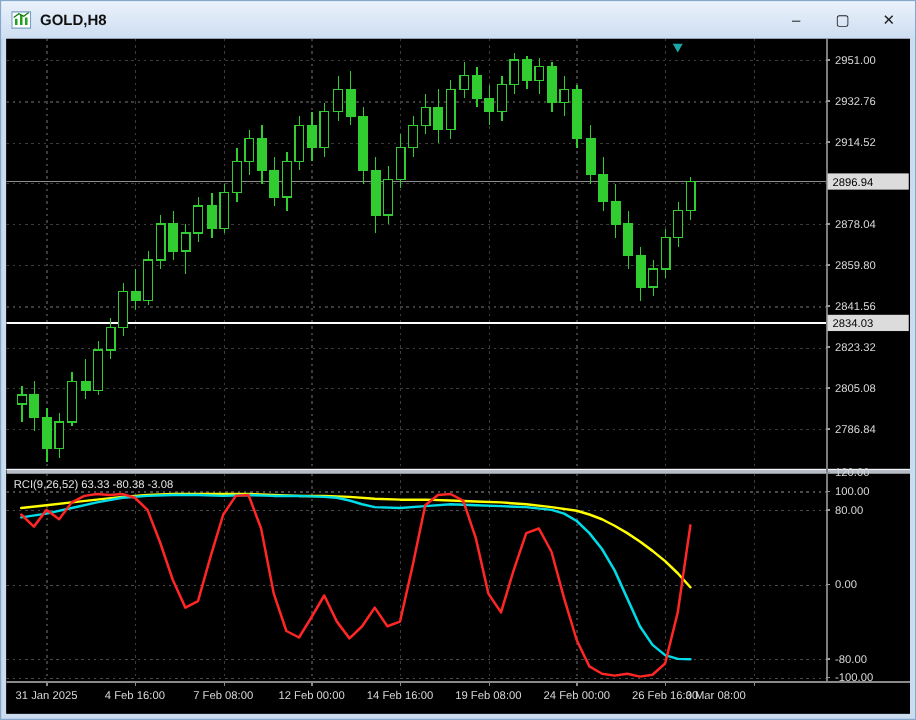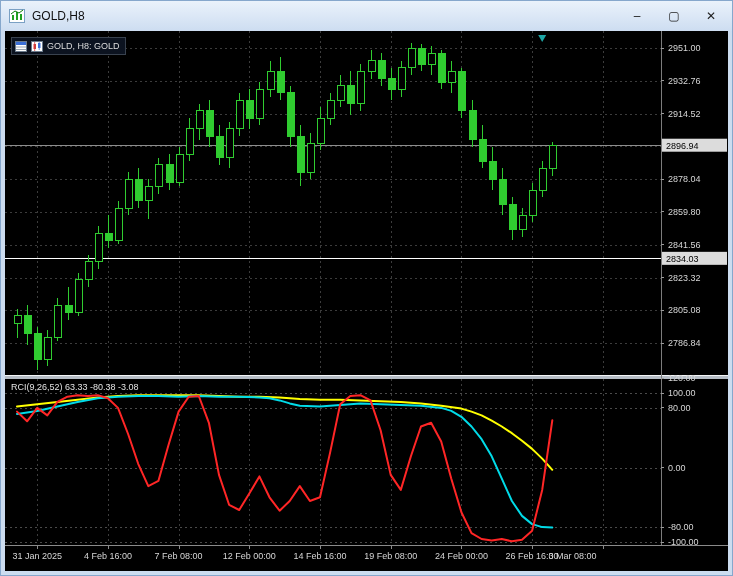--- a/index.html
+++ b/index.html
@@ -11,21 +11,21 @@
     display:flex; flex-direction:column;
     position:relative;
   }
   .titlebar {
     height:30px; flex:0 0 30px;
     display:flex; align-items:center;
     padding:0 6px 0 8px; gap:7px;
     background:linear-gradient(#eaf2fb,#cdddf1);
   }
   .app-icon { width:16px; height:16px; display:block; }
-  .title { font-size:12px; color:#101010; }
+  .title { font-size:12px; color:#101010;font-weight:bold; }
   .tb-spacer { flex:1; }
   .tb-btn {
     width:30px; height:22px;
     display:flex; align-items:center; justify-content:center;
     font-size:12px; color:#1c1c1c; cursor:default;
   }
   .client {
     position:relative;
     margin:0 4px 4px 4px;
     width:723px; height:540px;
@@ -279,30 +279,14 @@
           <rect x="657" y="107.71069199999991" width="65" height="13" fill="#dcdcdc"></rect>
           <text x="661" y="117.71069199999991" fill="#000000" font-size="9" text-anchor="start">2896.94</text>
         </g>
         <g>
           <rect x="657" y="220.83545399999963" width="65" height="13" fill="#dcdcdc"></rect>
           <text x="661" y="230.83545399999963" fill="#000000" font-size="9" text-anchor="start">2834.03</text>
         </g>
         <polygon points="533.1999999999999,4 541.1999999999999,4 537.1999999999999,11" fill="#1ea6a6"></polygon>
       </svg>
 
-    <div class="legend">
-      <svg class="mini" viewBox="0 0 12 11">
-        <rect x="0.5" y="0.5" width="11" height="10" fill="#ffffff" stroke="#6b7b8c"></rect>
-        <rect x="1" y="1" width="10" height="3" fill="#3a6fd8"></rect>
-        <line x1="1" y1="6" x2="11" y2="6" stroke="#9aa6b2"></line>
-        <line x1="1" y1="8.5" x2="11" y2="8.5" stroke="#9aa6b2"></line>
-      </svg>
-      <svg class="mini" viewBox="0 0 12 11">
-        <rect x="0.5" y="0.5" width="11" height="10" fill="#ffffff" stroke="#6b7b8c"></rect>
-        <rect x="2.5" y="3" width="2.5" height="5" fill="#d23b3b"></rect>
-        <rect x="7" y="2" width="2.5" height="5" fill="#3a6fd8"></rect>
-        <line x1="3.7" y1="1" x2="3.7" y2="10" stroke="#d23b3b" stroke-width="0.8"></line>
-        <line x1="8.2" y1="1" x2="8.2" y2="9" stroke="#3a6fd8" stroke-width="0.8"></line>
-      </svg>
-      <span class="txt">GOLD, H8: GOLD</span>
-    </div>
   </div>
 </div>
 
 </body></html>

